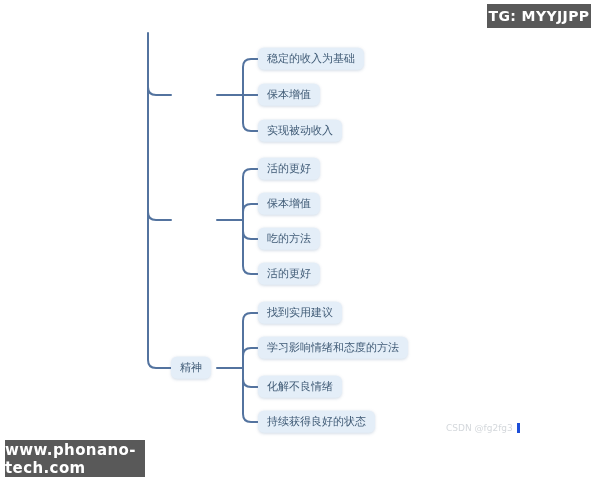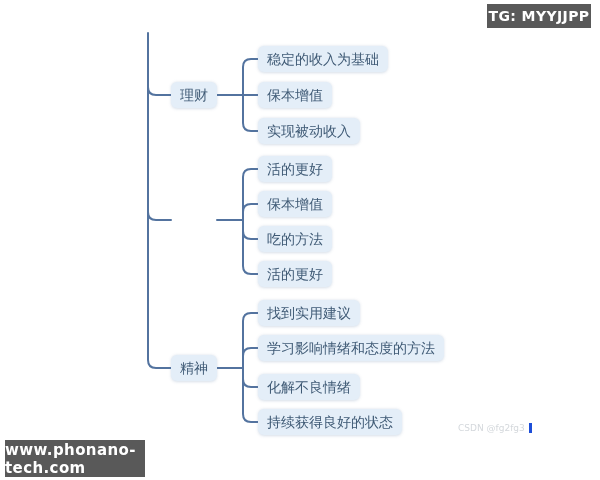--- a/index.html
+++ b/index.html
@@ -28,21 +28,21 @@
     fill: none;
     stroke: #53739f;
     stroke-width: 2;
     stroke-linecap: round;
   }
   .node {
     position: absolute;
     transform: translateY(-50%);
     background: #e4eef8;
     color: #3f5a75;
-    font-size: 14px;
+    font-size: 11px;
     line-height: 1.3;
     padding: 4px 9px;
     border-radius: 6px;
     white-space: nowrap;
     box-shadow: 0 1px 3px rgba(110, 140, 175, 0.28);
     cursor: default;
   }
   .badge {
     position: absolute;
     background: #595959;
@@ -69,36 +69,34 @@
   }
   .csdn-mark {
     position: absolute;
     left: 446px;
     top: 423px;
     font-size: 9px;
     color: #d4d8dc;
     padding-right: 4px;
     border-right: 3px solid #1d4ed8;
     white-space: nowrap;
-    margin-left: 12px;
   }
 </style>
 </head>
 <body>
 
 <div class="stage">
 
   <svg class="connectors" width="600" height="480" viewBox="0 0 600 480" aria-hidden="true">
     <path d="M148 33 V360 Q148 368 156 368 H171 M148 87 Q148 95 156 95 H171 M148 212 Q148 220 156 220 H171"></path>
     <path d="M217 95 H258 M243 67 V123 M243 67 Q243 59 251 59 H258 M243 123 Q243 131 251 131 H258"></path>
     <path d="M217 220 H243 M243 177 V266 M243 177 Q243 169 251 169 H258 M243 266 Q243 274 251 274 H258 M243 212 Q243 204 251 204 H258 M243 231 Q243 239 251 239 H258"></path>
     <path d="M217 368 H243 M243 321 V414 M243 321 Q243 313 251 313 H258 M243 414 Q243 422 251 422 H258 M243 356 Q243 348 251 348 H258 M243 379 Q243 387 251 387 H258"></path>
   </svg>
 
-  <div class="node" style="left:171px; top:95px">理财</div>
   <div class="node" style="left:258px; top:59px">稳定的收入为基础</div>
   <div class="node" style="left:258px; top:131px">实现被动收入</div>
   <div class="node" style="left:258px; top:95px">保本增值</div>
 
   <div class="node" style="left:258px; top:169px">活的更好</div>
   <div class="node" style="left:258px; top:204px">保本增值</div>
   <div class="node" style="left:258px; top:239px">吃的方法</div>
   <div class="node" style="left:258px; top:274px">活的更好</div>
 
   <div class="node" style="left:171px; top:368px">精神</div>

